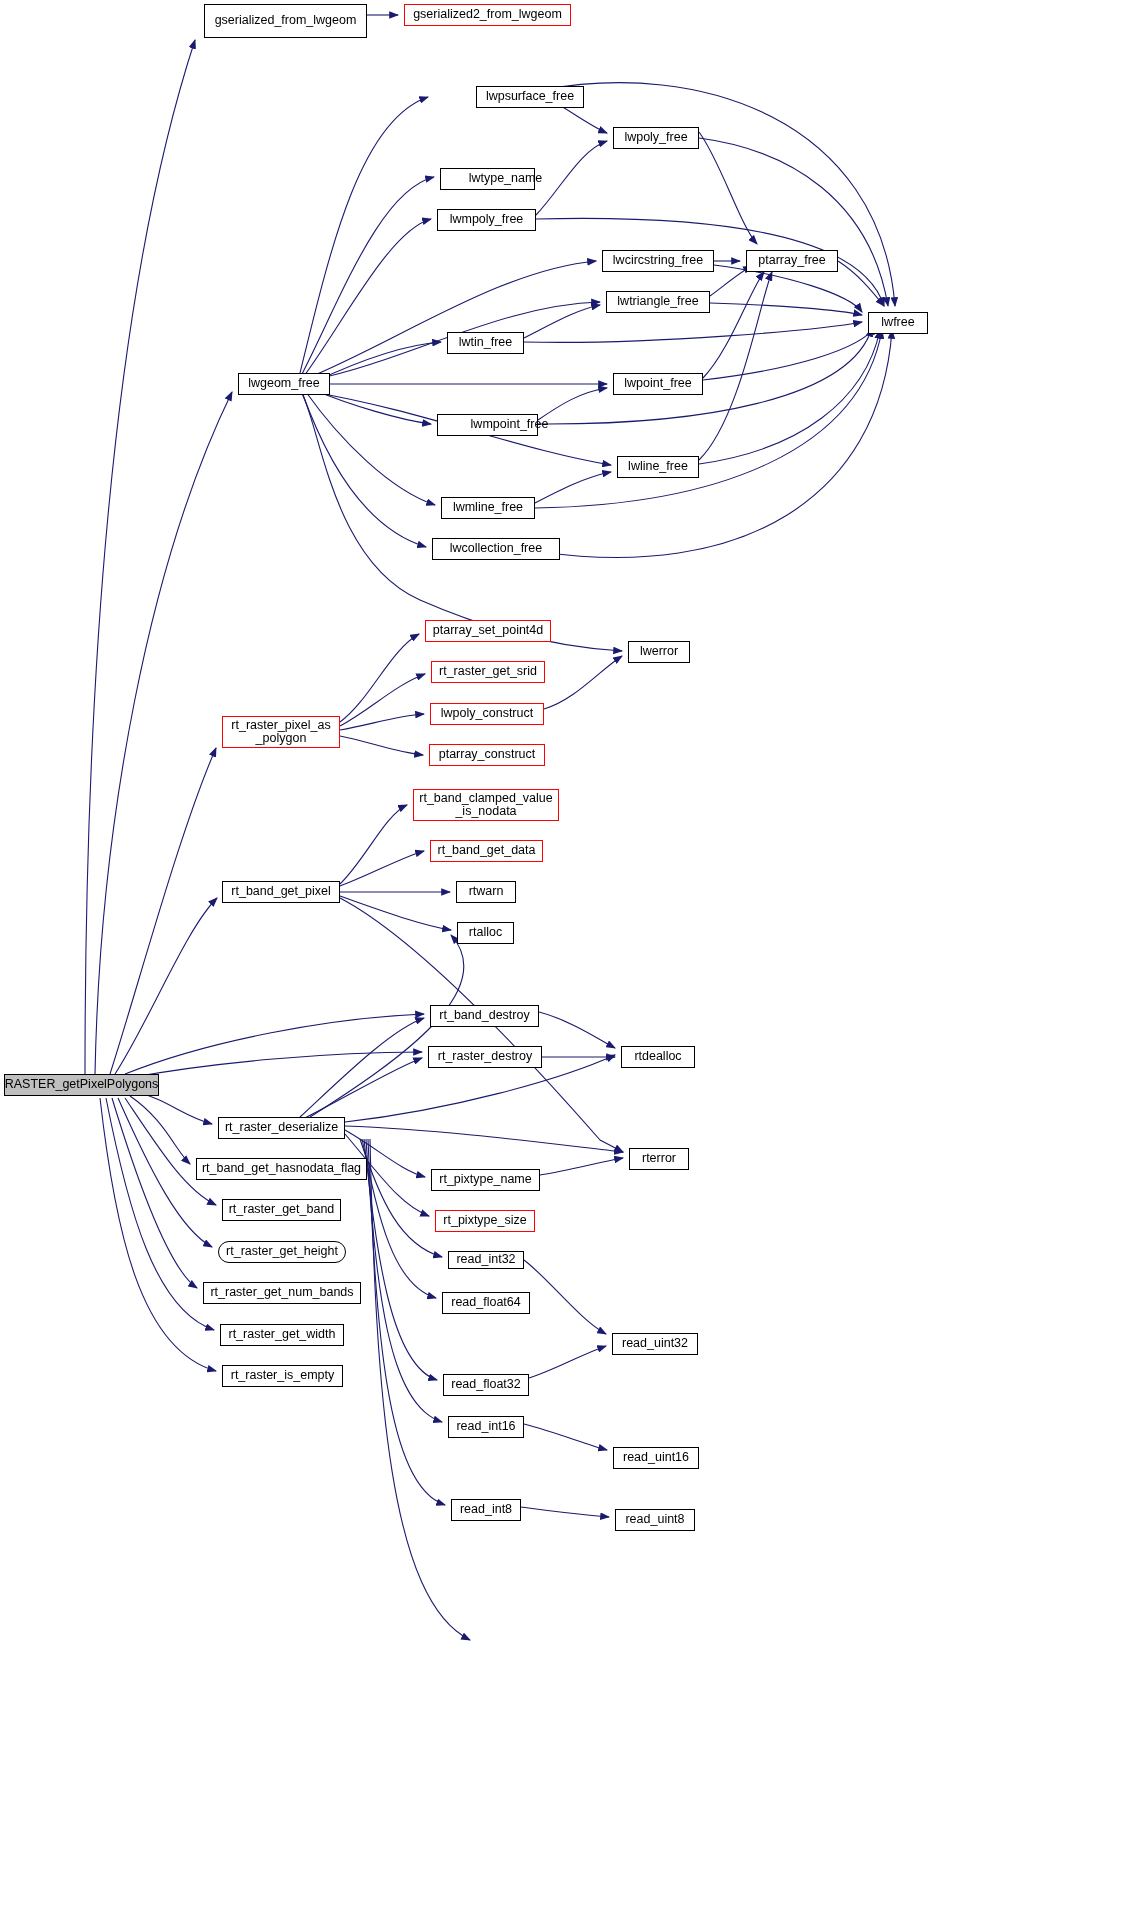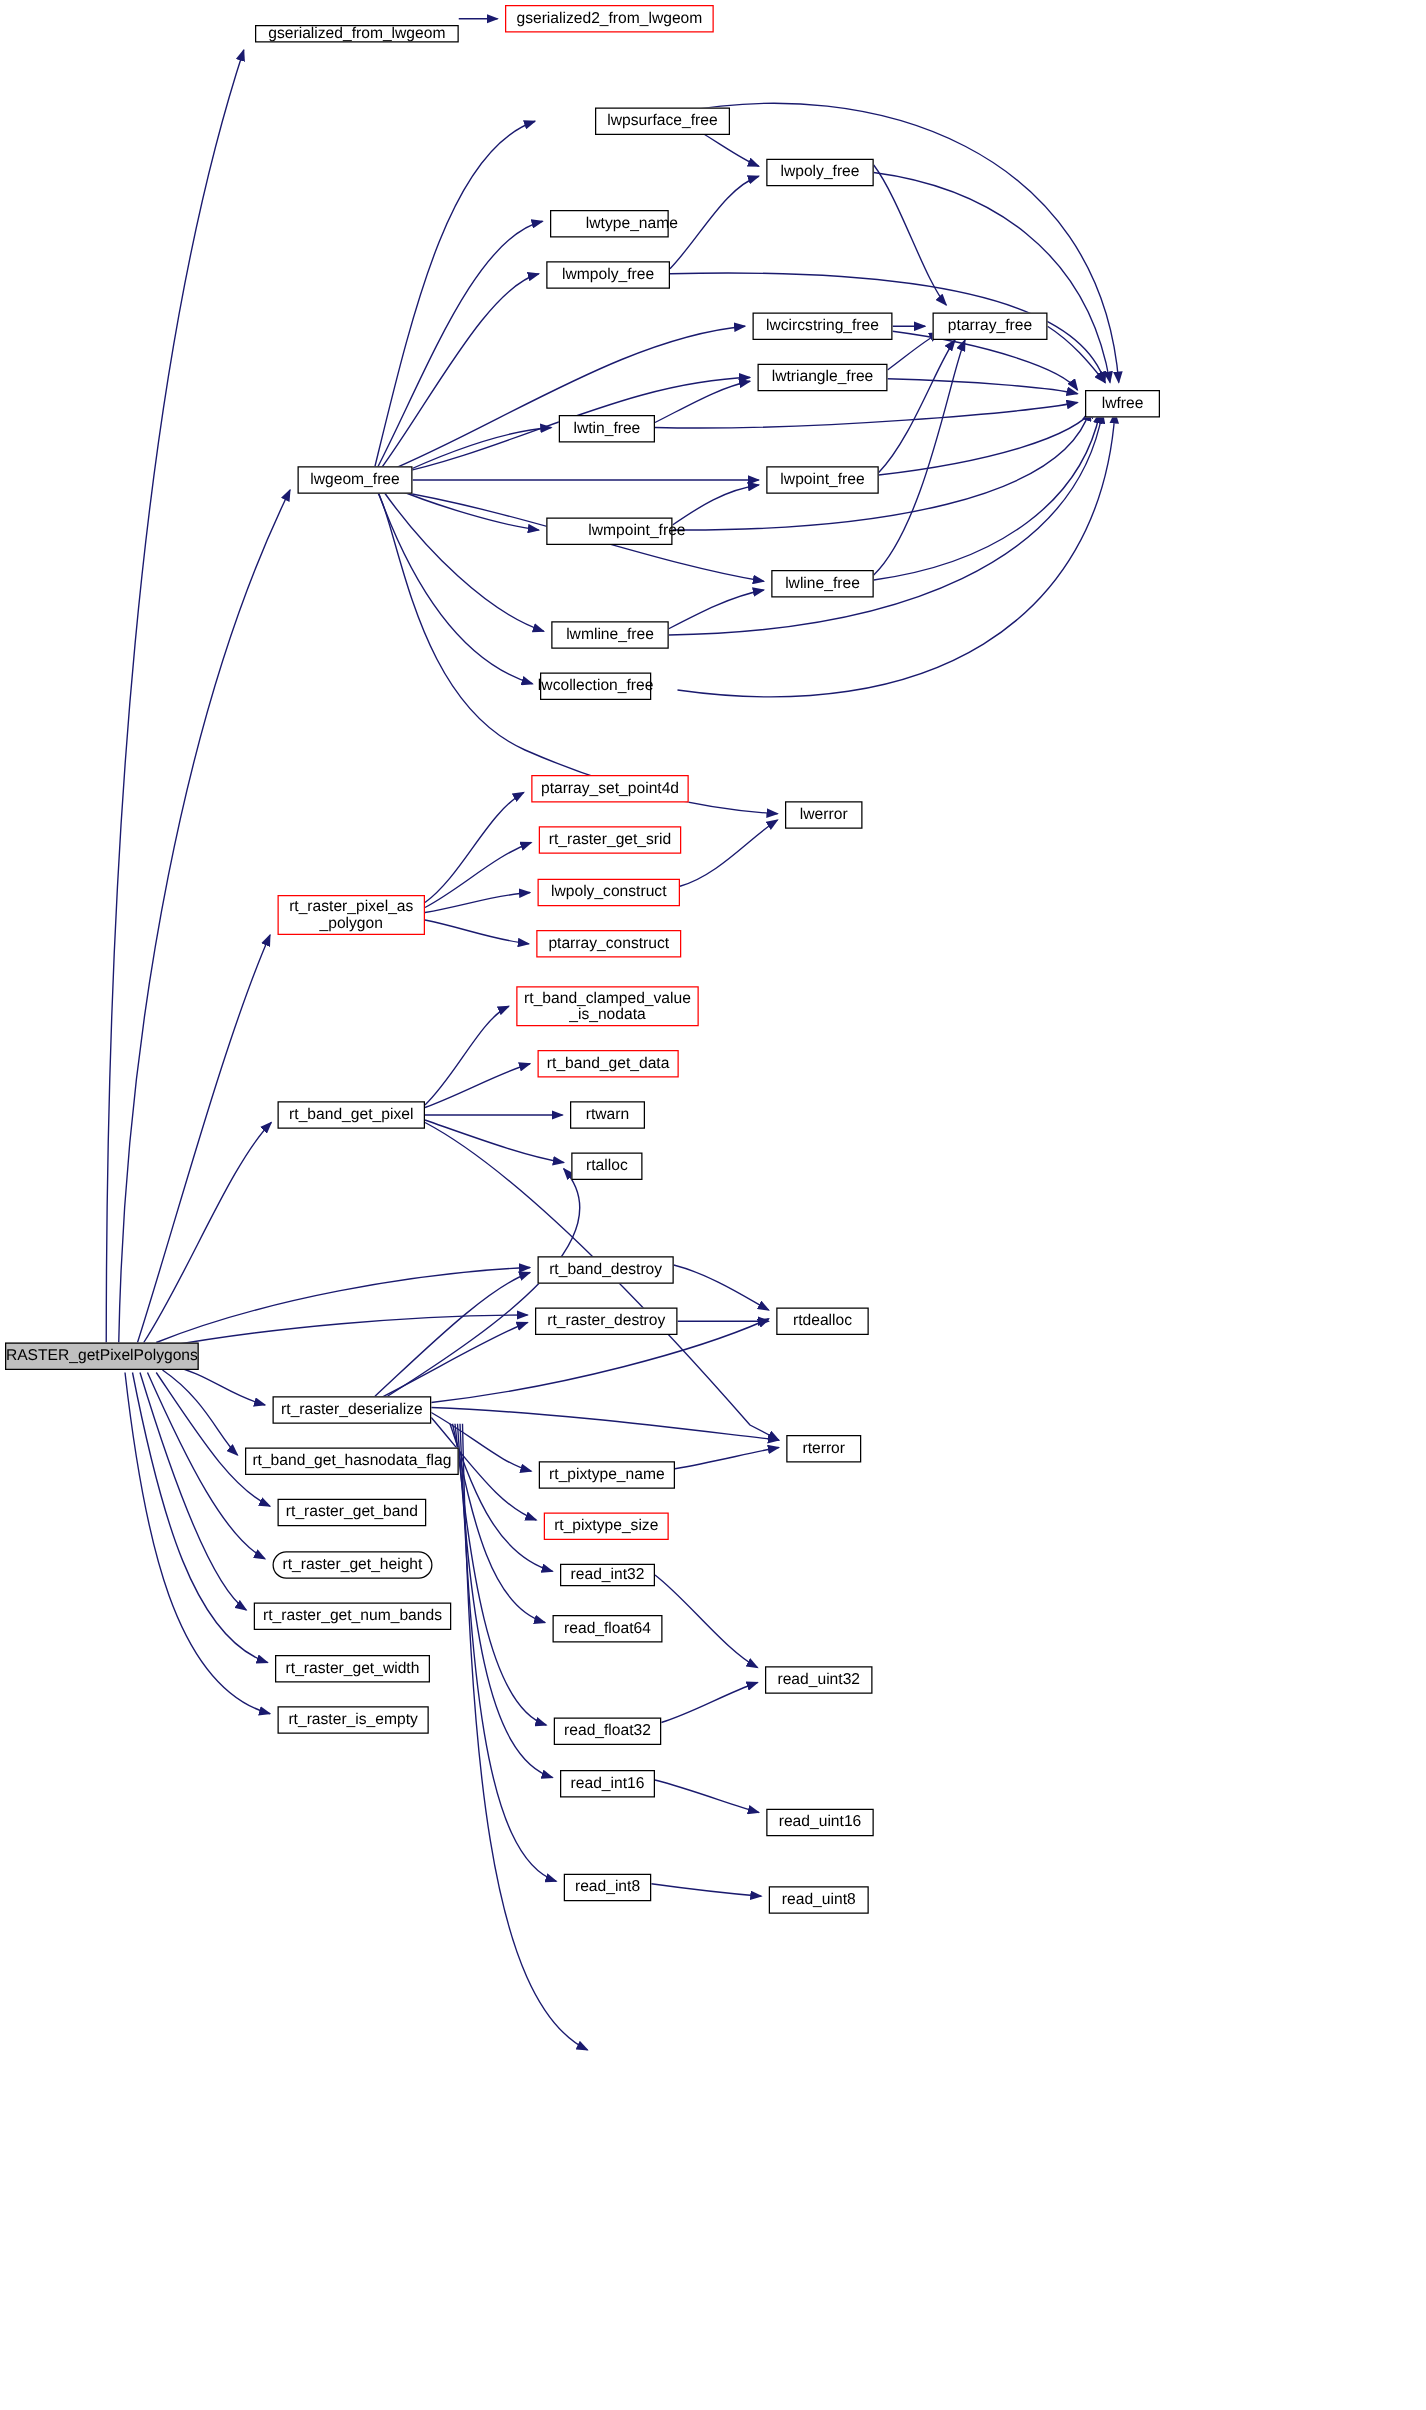--- a/index.html
+++ b/index.html
@@ -135,37 +135,37 @@
     <path class="edge" marker-end="url(#ah)" d="M524,1260 C550,1280 580,1320 606,1334"></path>
 
     <path class="edge" marker-end="url(#ah)" d="M529,1378 C555,1370 580,1355 606,1346"></path>
 
     <path class="edge" marker-end="url(#ah)" d="M524,1424 C555,1432 585,1444 607,1450"></path>
 
     <path class="edge" marker-end="url(#ah)" d="M521,1507 C550,1511 585,1515 609,1517"></path>
   </svg>
 
   <div class="node cur" style="left:4px;top:1074px;width:155px;height:22px;">RASTER_getPixelPolygons</div>
-  <div class="node" style="left:204px;top:20px;width:163px;height:14px;text-align:right;">gserialized_from_lwgeom</div>
+  <div class="node" style="left:204px;top:4px;width:163px;height:34px;text-align:right;">gserialized_from_lwgeom</div>
   <div class="node red" style="left:404px;top:4px;width:167px;height:22px;">gserialized2_from_lwgeom</div>
   <div class="node" style="left:434px;top:86px;width:108px;height:22px;margin-left:42px;">lwpsurface_free</div>
   <div class="node" style="left:613px;top:127px;width:86px;height:22px;">lwpoly_free</div>
   <div class="node" style="left:440px;top:168px;width:95px;height:22px;padding-left:36px;">lwtype_name</div>
   <div class="node" style="left:437px;top:209px;width:99px;height:22px;">lwmpoly_free</div>
   <div class="node" style="left:602px;top:250px;width:112px;height:22px;">lwcircstring_free</div>
   <div class="node" style="left:746px;top:250px;width:92px;height:22px;">ptarray_free</div>
   <div class="node" style="left:606px;top:291px;width:104px;height:22px;">lwtriangle_free</div>
   <div class="node" style="left:868px;top:312px;width:60px;height:22px;">lwfree</div>
   <div class="node" style="left:447px;top:332px;width:77px;height:22px;">lwtin_free</div>
   <div class="node" style="left:238px;top:373px;width:92px;height:22px;">lwgeom_free</div>
   <div class="node" style="left:613px;top:373px;width:90px;height:22px;">lwpoint_free</div>
   <div class="node" style="left:437px;top:414px;width:101px;height:22px;padding-left:44px;">lwmpoint_free</div>
   <div class="node" style="left:617px;top:456px;width:82px;height:22px;">lwline_free</div>
   <div class="node" style="left:441px;top:497px;width:94px;height:22px;">lwmline_free</div>
-  <div class="node" style="left:432px;top:538px;width:89px;height:22px;">lwcollection_free</div>
+  <div class="node" style="left:432px;top:538px;width:128px;height:22px;">lwcollection_free</div>
   <div class="node red" style="left:425px;top:620px;width:126px;height:22px;">ptarray_set_point4d</div>
   <div class="node" style="left:628px;top:641px;width:62px;height:22px;">lwerror</div>
   <div class="node red" style="left:431px;top:661px;width:114px;height:22px;">rt_raster_get_srid</div>
   <div class="node red" style="left:222px;top:716px;width:118px;height:32px;">rt_raster_pixel_as
 _polygon</div>
   <div class="node red" style="left:430px;top:703px;width:114px;height:22px;">lwpoly_construct</div>
   <div class="node red" style="left:429px;top:744px;width:116px;height:22px;">ptarray_construct</div>
   <div class="node red" style="left:413px;top:789px;width:146px;height:32px;">rt_band_clamped_value
 _is_nodata</div>
   <div class="node red" style="left:430px;top:840px;width:113px;height:22px;">rt_band_get_data</div>

